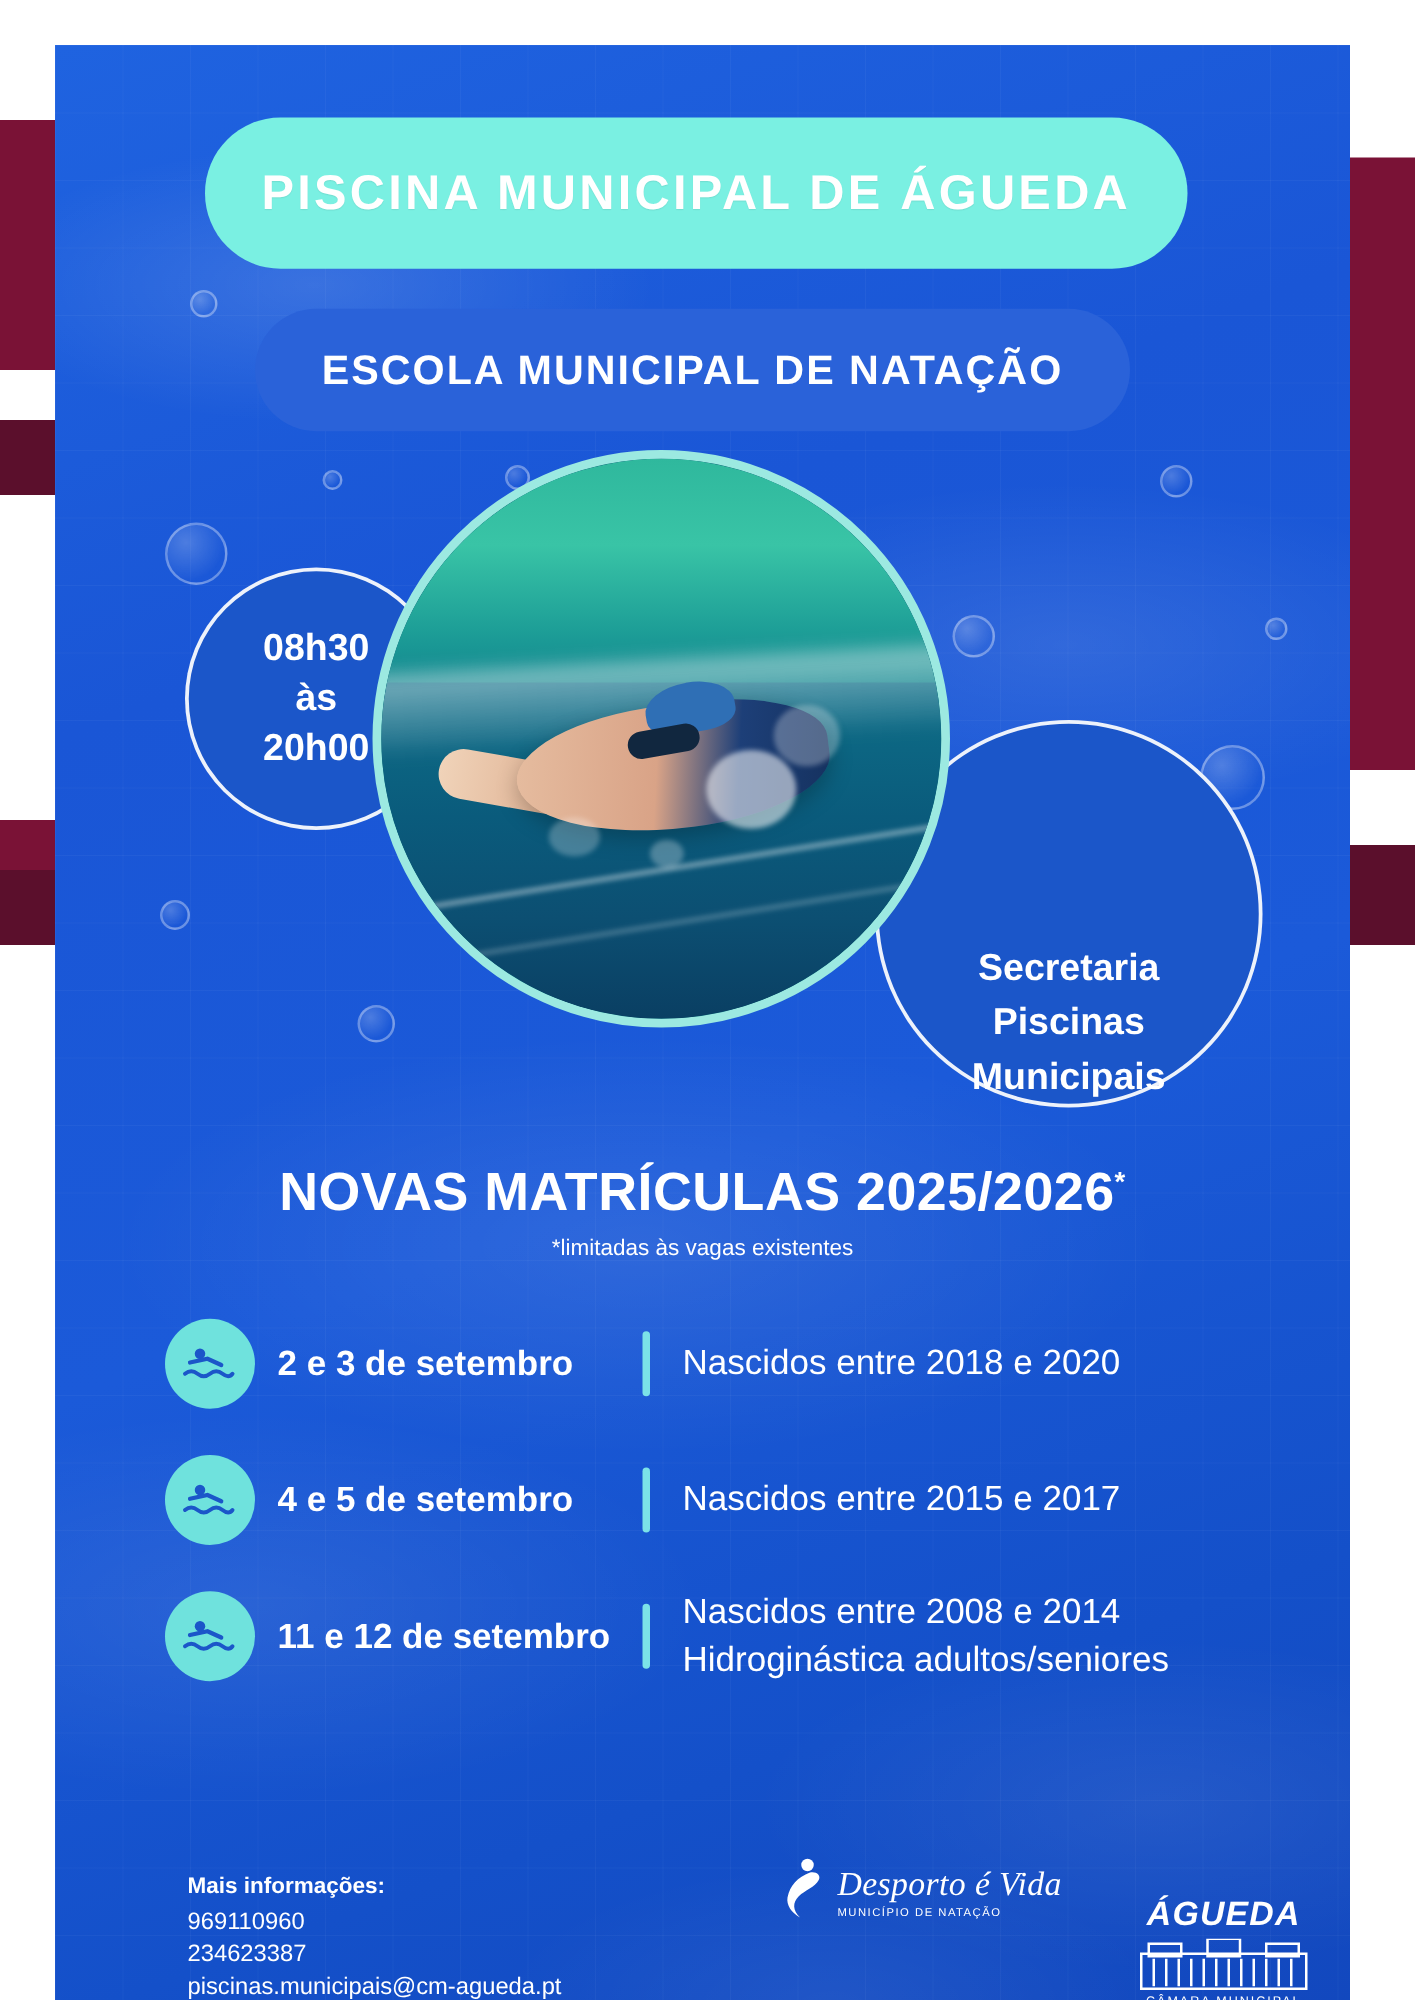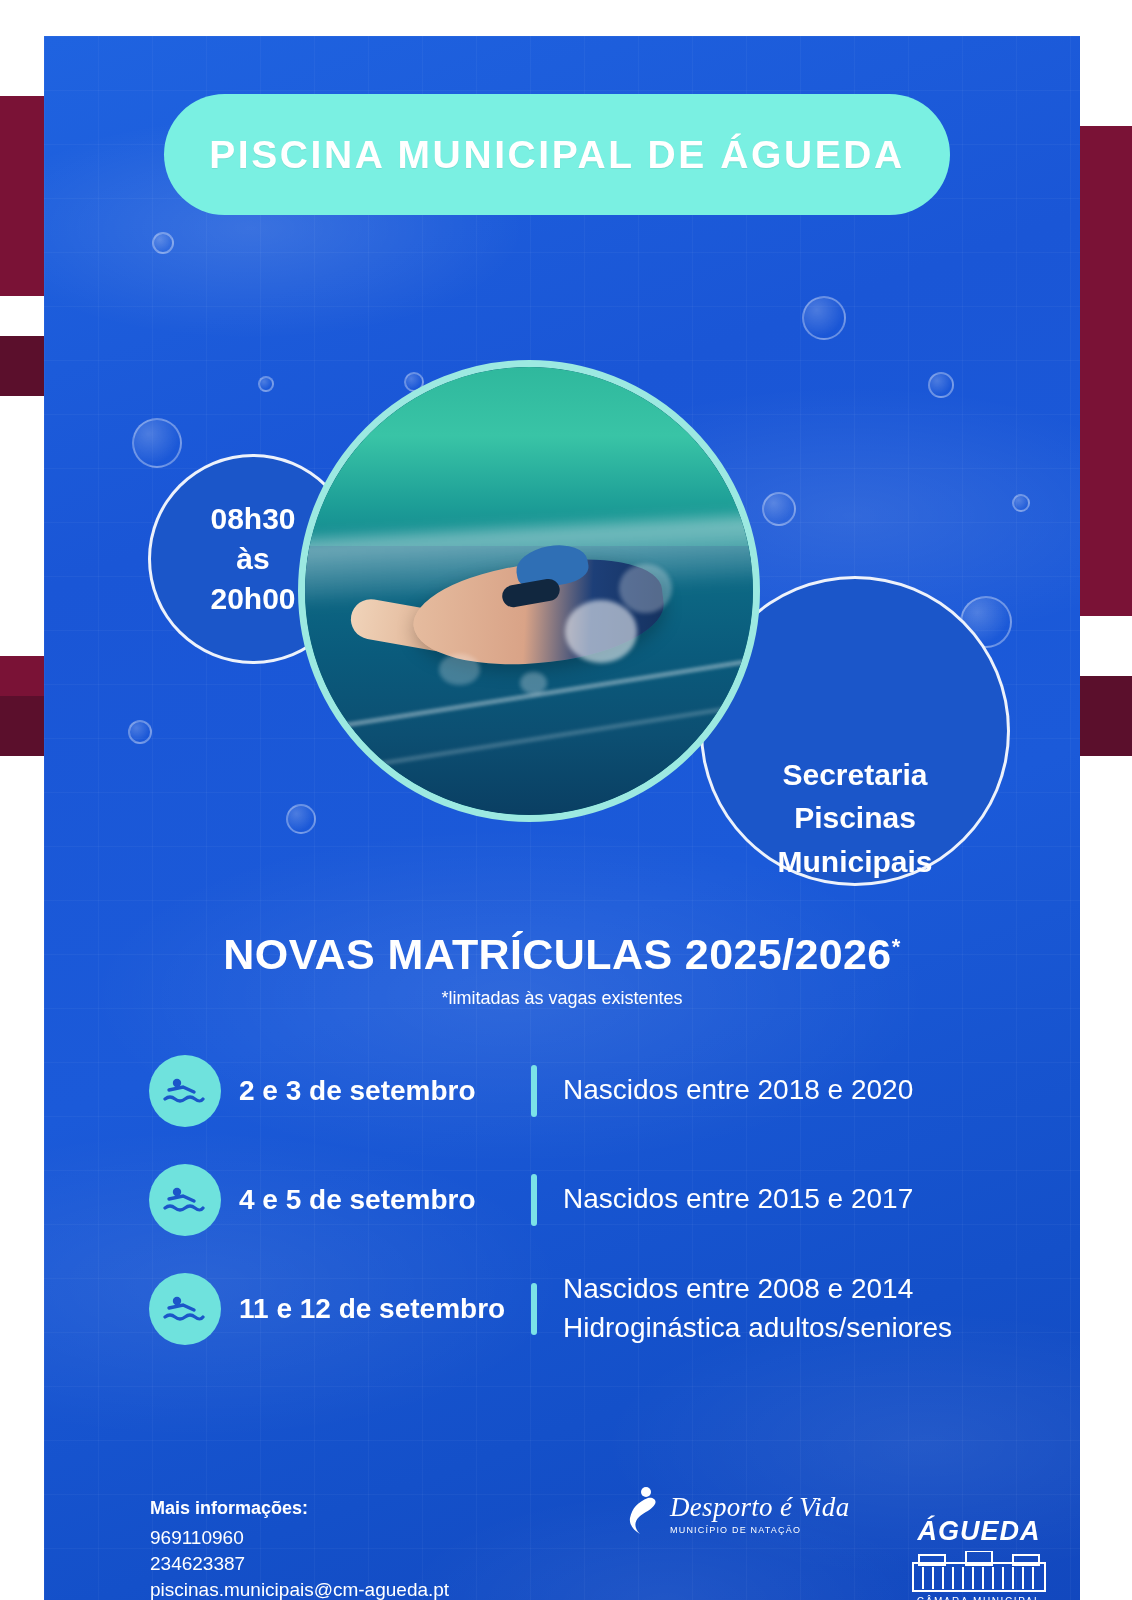--- a/index.html
+++ b/index.html
@@ -283,21 +283,21 @@
     top: 952px;
     width: 1036px;
     text-align: center;
     color: #ffffff;
     font-size: 18px;
   }
 
   
   .schedule {
     position: absolute;
-    left: 105px;
+    left: 88px;
     top: 1000px;
     width: 870px;
   }
   .sched-row {
     display: flex;
     align-items: center;
     height: 109px;
   }
   .sched-icon {
     flex: 0 0 auto;
@@ -438,20 +438,23 @@
     <div class="bubble" style="left:968px;top:458px;width:14px;height:14px;"></div>
     <div class="bubble" style="left:84px;top:684px;width:20px;height:20px;"></div>
     <div class="bubble" style="left:242px;top:768px;width:26px;height:26px;"></div>
     <div class="bubble" style="left:758px;top:260px;width:40px;height:40px;"></div>
     <div class="bubble" style="left:884px;top:686px;width:14px;height:14px;"></div>
 
     <div class="pill-main">
       <div class="pill-main-text">PISCINA MUNICIPAL DE ÁGUEDA</div>
     </div>
 
+    <div class="pill-sub">
+      <div class="pill-sub-text">ESCOLA MUNICIPAL DE NATAÇÃO</div>
+    </div>
 
     <div class="circle-hours">
       <span>08h30</span>
       <span>às</span>
       <span>20h00</span>
     </div>
 
     <div class="photo-ring">
       <div class="photo">
         <div class="water-top"></div>

